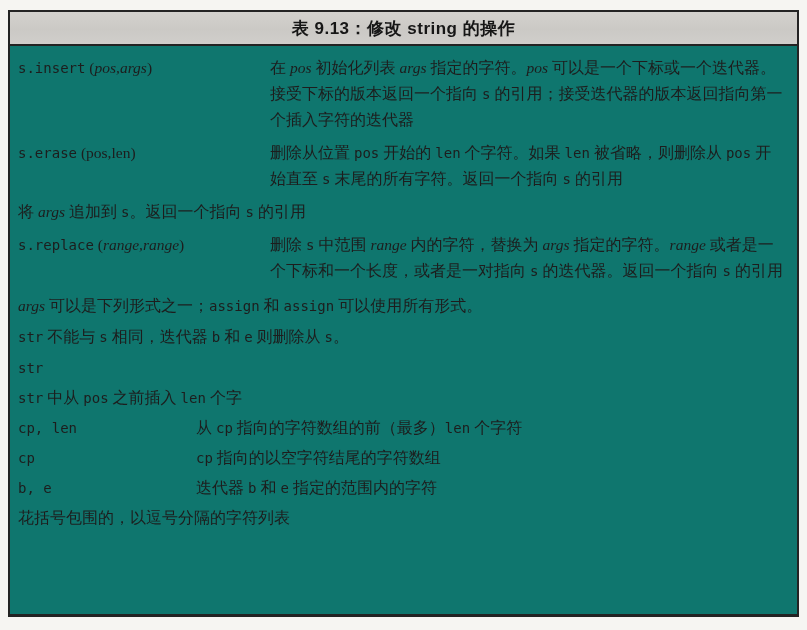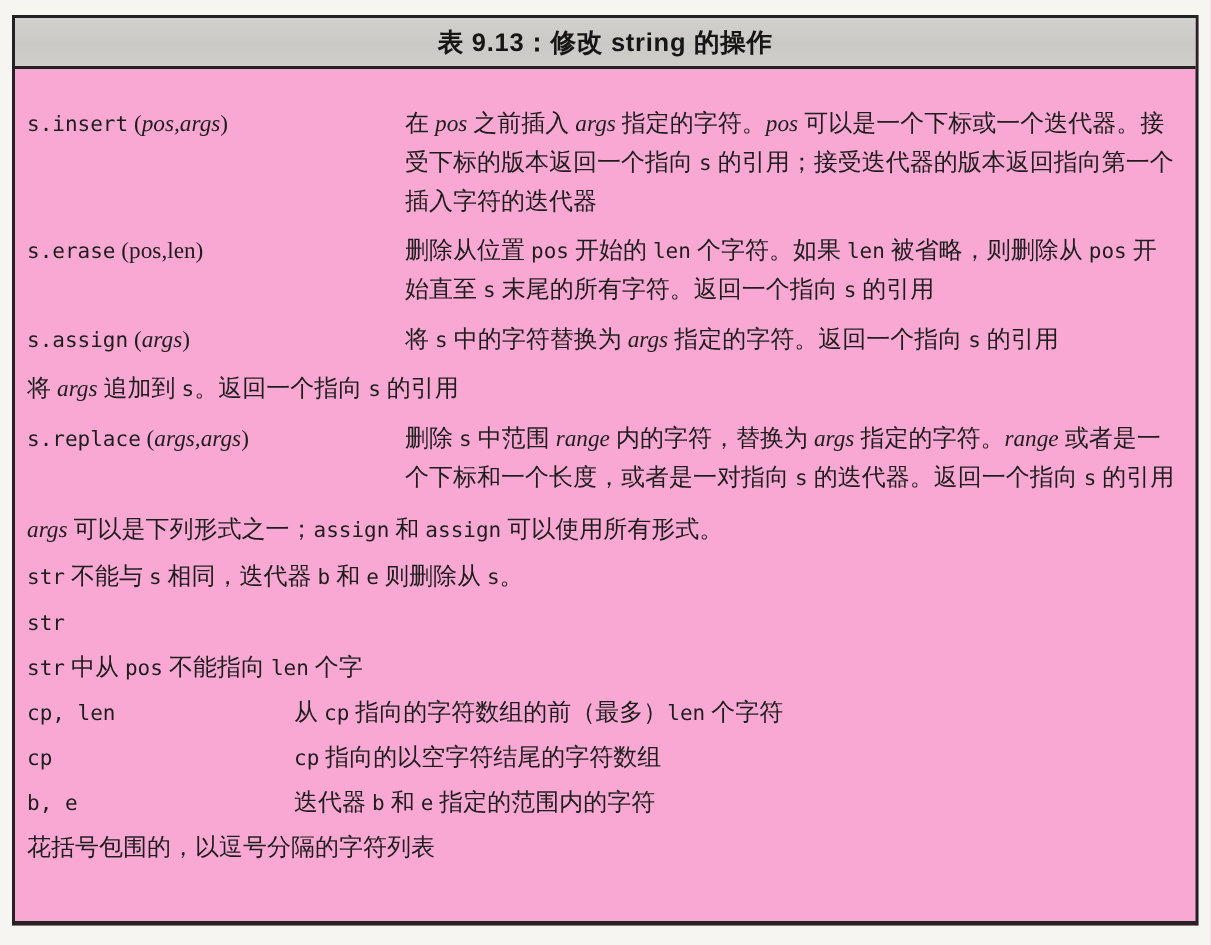--- a/index.html
+++ b/index.html
@@ -28,21 +28,21 @@
     display: flex; align-items: center; justify-content: center;
   }
   .title {
     font-family: "Liberation Sans", sans-serif;
     font-weight: bold;
     font-size: 17px;
     letter-spacing: 0.5px;
     color: #161616;
   }
 
-  .tbody { padding: 24px 10px 4px 8px; }
+  .tbody { padding: 9px 10px 4px 8px; }
 
   
   .oprow { display: flex; margin-bottom: 7px; }
   .opcell  { flex: 0 0 252px; line-height: 26px; font-size: 16px; }
   .desccell { flex: 1; line-height: 26px; font-size: 16px; }
 
   
   .note { line-height: 29px; font-size: 16px; margin: 1px 0; }
 
   
@@ -54,58 +54,54 @@
   .sg-cjk  { font-family: "Liberation Serif", serif; }
   .sg-code { font-family: "DejaVu Sans Mono", monospace; font-size: 14px; }
   .sg-it   { font-family: "Liberation Serif", serif; font-style: italic; font-size: 15.5px; }
   .sg-rm   { font-family: "Liberation Serif", serif; font-size: 15.5px; }
   .sg-rmb  { font-family: "Liberation Serif", serif; font-weight: normal; font-size: 15.5px; }
 </style>
 </head>
 <body style="color: rgb(29, 29, 29);">
 
 <div class="page" style="background: rgb(246, 245, 242);">
-  <div class="sheet" style="border-color: rgb(35, 35, 35); background: #f9a8d4;">
+  <div class="sheet" style="border-color: rgb(35, 35, 35); background: #0f766e;">
 
     <div class="thead">
       <div class="title">表 9.13：修改 string 的操作</div>
     </div>
 
     <div class="tbody">
       <div id="op-rows">
           <div class="oprow">
             <div class="opcell"><span class="sg-code">s.insert</span><span class="sg-rm"> (</span><span class="sg-it">pos,args</span><span class="sg-rm">)</span></div>
-            <div class="desccell"><span class="sg-cjk">在 </span><span class="sg-it">pos</span><span class="sg-cjk"> 之前插入 </span><span class="sg-it">args</span><span class="sg-cjk"> 指定的字符。</span><span class="sg-it">pos</span><span class="sg-cjk"> 可以是一个下标或一个迭代器。接受下标的版本返回一个指向 </span><span class="sg-code">s</span><span class="sg-cjk"> 的引用；接受迭代器的版本返回指向第一个插入字符的迭代器</span></div>
+            <div class="desccell"><span class="sg-cjk">在 </span><span class="sg-it">pos</span><span class="sg-cjk"> 初始化列表 </span><span class="sg-it">args</span><span class="sg-cjk"> 指定的字符。</span><span class="sg-it">pos</span><span class="sg-cjk"> 可以是一个下标或一个迭代器。接受下标的版本返回一个指向 </span><span class="sg-code">s</span><span class="sg-cjk"> 的引用；接受迭代器的版本返回指向第一个插入字符的迭代器</span></div>
           </div>
           <div class="oprow">
             <div class="opcell"><span class="sg-code">s.erase</span><span class="sg-rm"> (</span><span class="sg-rmb">pos,len</span><span class="sg-rm">)</span></div>
             <div class="desccell"><span class="sg-cjk">删除从位置 </span><span class="sg-code">pos</span><span class="sg-cjk"> 开始的 </span><span class="sg-code">len</span><span class="sg-cjk"> 个字符。如果 </span><span class="sg-code">len</span><span class="sg-cjk"> 被省略，则删除从 </span><span class="sg-code">pos</span><span class="sg-cjk"> 开始直至 </span><span class="sg-code">s</span><span class="sg-cjk"> 末尾的所有字符。返回一个指向 </span><span class="sg-code">s</span><span class="sg-cjk"> 的引用</span></div>
           </div>
           <div class="oprow">
-            <div class="opcell"><span class="sg-code">s.assign</span><span class="sg-rm"> (</span><span class="sg-it">args</span><span class="sg-rm">)</span></div>
-            <div class="desccell"><span class="sg-cjk">将 </span><span class="sg-code">s</span><span class="sg-cjk"> 中的字符替换为 </span><span class="sg-it">args</span><span class="sg-cjk"> 指定的字符。返回一个指向 </span><span class="sg-code">s</span><span class="sg-cjk"> 的引用</span></div>
-          </div>
-          <div class="oprow">
             <div class="desccell"><span class="sg-cjk">将 </span><span class="sg-it">args</span><span class="sg-cjk"> 追加到 </span><span class="sg-code">s</span><span class="sg-cjk">。返回一个指向 </span><span class="sg-code">s</span><span class="sg-cjk"> 的引用</span></div>
           </div>
           <div class="oprow">
-            <div class="opcell"><span class="sg-code">s.replace</span><span class="sg-rm"> (</span><span class="sg-it">args,args</span><span class="sg-rm">)</span></div>
+            <div class="opcell"><span class="sg-code">s.replace</span><span class="sg-rm"> (</span><span class="sg-it">range,range</span><span class="sg-rm">)</span></div>
             <div class="desccell"><span class="sg-cjk">删除 </span><span class="sg-code">s</span><span class="sg-cjk"> 中范围 </span><span class="sg-it">range</span><span class="sg-cjk"> 内的字符，替换为 </span><span class="sg-it">args</span><span class="sg-cjk"> 指定的字符。</span><span class="sg-it">range</span><span class="sg-cjk"> 或者是一个下标和一个长度，或者是一对指向 </span><span class="sg-code">s</span><span class="sg-cjk"> 的迭代器。返回一个指向 </span><span class="sg-code">s</span><span class="sg-cjk"> 的引用</span></div>
           </div>
         </div>
       <div id="notes">
           <div class="note"><span class="sg-it">args</span><span class="sg-cjk"> 可以是下列形式之一；</span><span class="sg-code">assign</span><span class="sg-cjk"> 和 </span><span class="sg-code">assign</span><span class="sg-cjk"> 可以使用所有形式。</span></div>
           <div class="note"><span class="sg-code">str</span><span class="sg-cjk"> 不能与 </span><span class="sg-code">s</span><span class="sg-cjk"> 相同，迭代器 </span><span class="sg-code">b</span><span class="sg-cjk"> 和 </span><span class="sg-code">e</span><span class="sg-cjk"> 则删除从 </span><span class="sg-code">s</span><span class="sg-cjk">。</span></div>
         </div>
       <div id="arg-rows">
           <div class="argrow">
             <div class="argcell"><span class="sg-code">str</span></div>
           </div>
           <div class="argrow">
-            <div class="argdesc"><span class="sg-code">str</span><span class="sg-cjk"> 中从 </span><span class="sg-code">pos</span><span class="sg-cjk"> 不能指向 </span><span class="sg-code">len</span><span class="sg-cjk"> 个字</span></div>
+            <div class="argdesc"><span class="sg-code">str</span><span class="sg-cjk"> 中从 </span><span class="sg-code">pos</span><span class="sg-cjk"> 之前插入 </span><span class="sg-code">len</span><span class="sg-cjk"> 个字</span></div>
           </div>
           <div class="argrow">
             <div class="argcell"><span class="sg-code">cp, len</span></div>
             <div class="argdesc"><span class="sg-cjk">从 </span><span class="sg-code">cp</span><span class="sg-cjk"> 指向的字符数组的前（最多）</span><span class="sg-code">len</span><span class="sg-cjk"> 个字符</span></div>
           </div>
           <div class="argrow">
             <div class="argcell"><span class="sg-code">cp</span></div>
             <div class="argdesc"><span class="sg-code">cp</span><span class="sg-cjk"> 指向的以空字符结尾的字符数组</span></div>
           </div>
           <div class="argrow">

